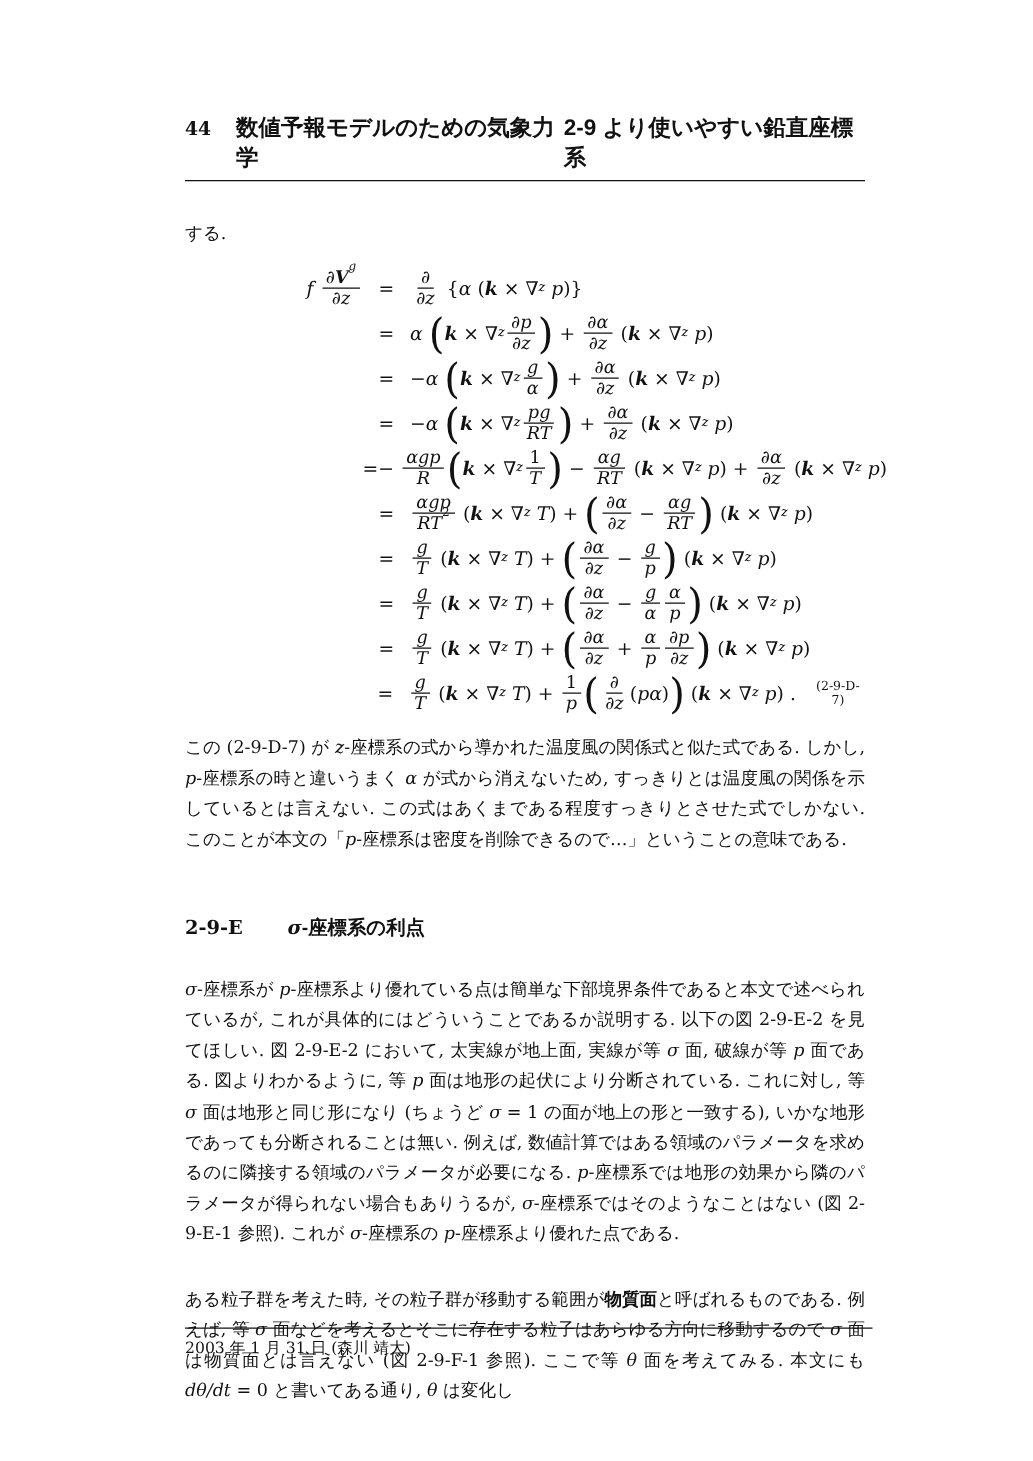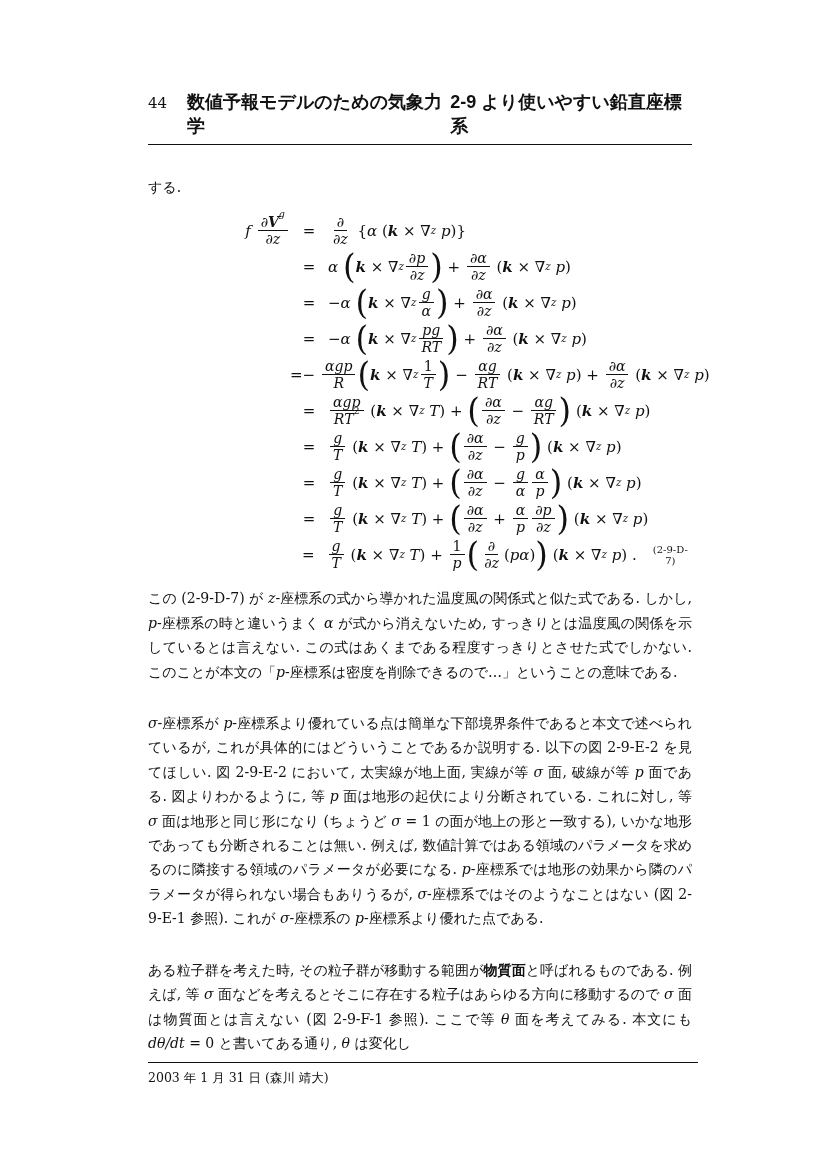--- a/index.html
+++ b/index.html
@@ -17,21 +17,21 @@
     position:absolute;
     left:148px; right:134px; top:90px;
   }
   
   .runhead{
     display:flex; justify-content:space-between; align-items:baseline;
     border-bottom:1px solid #111;
     padding-bottom:6px;
   }
   .runhead-left{display:flex; align-items:baseline; gap:20px;}
-  .pageno{font-weight:normal; font-size:15px; font-family:"DejaVu Serif",serif;}
+  .pageno{font-weight:bold; font-size:15px; font-family:"DejaVu Serif",serif;}
   .runtitle{font-family:"Liberation Sans",sans-serif; font-weight:bold; font-size:18px;}
   
   .para{
     font-size:14px; line-height:24.4px; text-align:justify;
     font-family:"DejaVu Serif", serif;
   }
   .seg-i{font-style:italic; font-family:"DejaVu Serif",serif;}
   .seg-b{font-weight:bold; font-family:"Liberation Sans",sans-serif;}
   .intro{margin-top:30px;}
   
@@ -157,20 +157,24 @@
         <div class="eqrow">
           <span class="eq-lhs"></span>
           <span class="eq-sign">=</span>
           <span class="eq-rhs"><span class="frac"><span class="num"><span class="m-i">g</span></span><span class="den"><span class="m-i">T</span></span></span><span class="m-r"> (</span><span class="m-bi">k</span><span class="m-r"> × ∇</span><sub class="m-sub">z</sub><span class="m-i"> T</span><span class="m-r">) + </span><span class="frac"><span class="num"><span class="m-r">1</span></span><span class="den"><span class="m-i">p</span></span></span><span class="bigp"><span class="paren">(</span><span class="pc"><span class="frac"><span class="num"><span class="m-i">∂</span></span><span class="den"><span class="m-i">∂z</span></span></span><span class="m-r">(</span><span class="m-i">pα</span><span class="m-r">)</span></span><span class="paren">)</span></span><span class="m-r"> (</span><span class="m-bi">k</span><span class="m-r"> × ∇</span><sub class="m-sub">z</sub><span class="m-i"> p</span><span class="m-r">) .</span></span>
           <span class="eq-label">(2-9-D-7)</span>
         </div>
       </div>
 
     <p class="para"><span>この (2-9-D-7) が </span><span class="seg-i">z</span><span>-座標系の式から導かれた温度風の関係式と似た式である. しかし, </span><span class="seg-i">p</span><span>-座標系の時と違いうまく </span><span class="seg-i">α</span><span> が式から消えないため, すっきりとは温度風の関係を示しているとは言えない. この式はあくまである程度すっきりとさせた式でしかない. このことが本文の「</span><span class="seg-i">p</span><span>-座標系は密度を削除できるので…」ということの意味である.</span></p>
 
+    <div class="secthead">
+      <span class="sect-num">2-9-E</span>
+      <span class="sect-title"><span class="seg-i">σ</span><span>-座標系の利点</span></span>
+    </div>
 
     <p class="para after-head"><span class="seg-i">σ</span><span>-座標系が </span><span class="seg-i">p</span><span>-座標系より優れている点は簡単な下部境界条件であると本文で述べられているが, これが具体的にはどういうことであるか説明する. 以下の図 2-9-E-2 を見てほしい. 図 2-9-E-2 において, 太実線が地上面, 実線が等 </span><span class="seg-i">σ</span><span> 面, 破線が等 </span><span class="seg-i">p</span><span> 面である. 図よりわかるように, 等 </span><span class="seg-i">p</span><span> 面は地形の起伏により分断されている. これに対し, 等 </span><span class="seg-i">σ</span><span> 面は地形と同じ形になり (ちょうど </span><span class="seg-i">σ</span><span> = 1 の面が地上の形と一致する), いかな地形であっても分断されることは無い. 例えば, 数値計算ではある領域のパラメータを求めるのに隣接する領域のパラメータが必要になる. </span><span class="seg-i">p</span><span>-座標系では地形の効果から隣のパラメータが得られない場合もありうるが, </span><span class="seg-i">σ</span><span>-座標系ではそのようなことはない (図 2-9-E-1 参照). これが </span><span class="seg-i">σ</span><span>-座標系の </span><span class="seg-i">p</span><span>-座標系より優れた点である.</span></p>
 
 
     <p class="para after-head"><span>ある粒子群を考えた時, その粒子群が移動する範囲が</span><span class="seg-b">物質面</span><span>と呼ばれるものである. 例えば, 等 </span><span class="seg-i">σ</span><span> 面などを考えるとそこに存在する粒子はあらゆる方向に移動するので </span><span class="seg-i">σ</span><span> 面は物質面とは言えない (図 2-9-F-1 参照). ここで等 </span><span class="seg-i">θ</span><span> 面を考えてみる. 本文にも </span><span class="seg-i">dθ/dt</span><span> = 0 と書いてある通り, </span><span class="seg-i">θ</span><span> は変化し</span></p>
 
   </div>
 
   <div class="pagefoot">
     <span>2003 年 1 月 31 日 (森川 靖大)</span>

